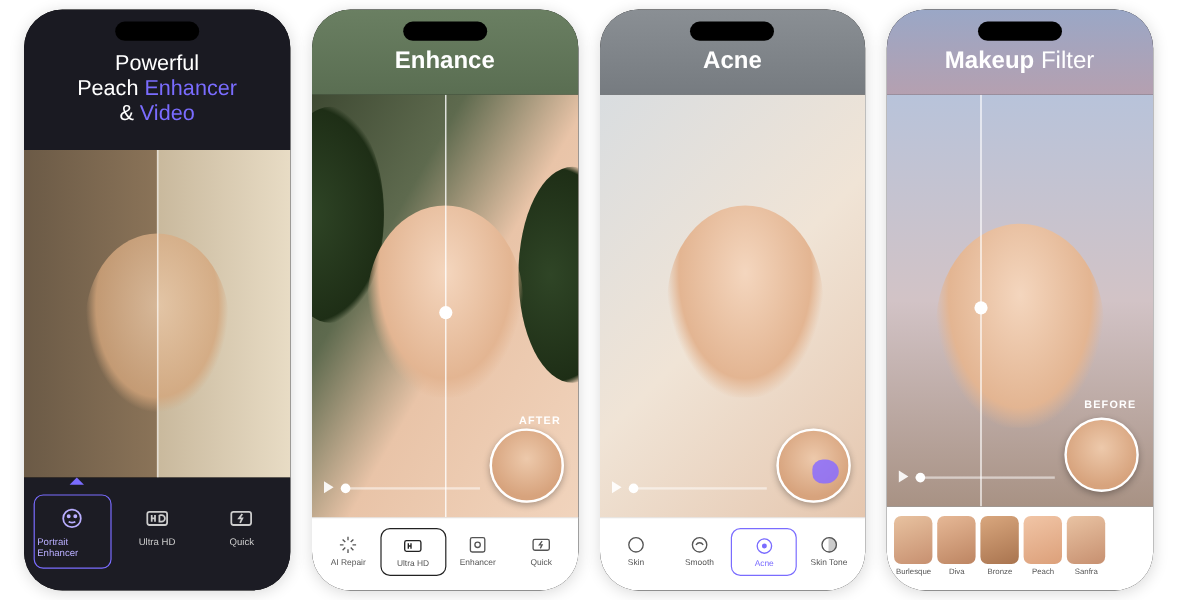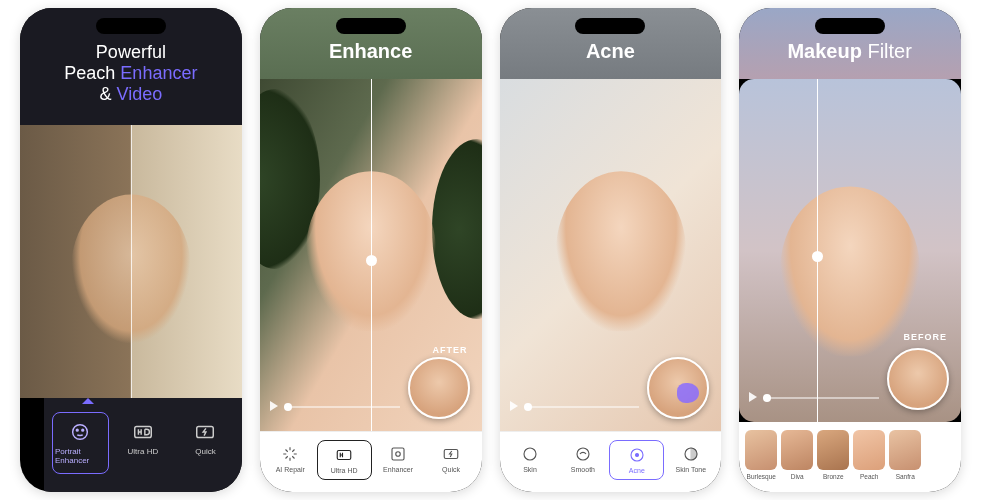--- a/index.html
+++ b/index.html
@@ -60,21 +60,20 @@
     border-radius: 50% 50% 45% 45%;
     opacity:0.8;
   }
   .p1-bottom {
     background: #1c1c24;
     padding: 14px 8px 18px;
     display: flex;
     gap: 6px;
     justify-content: center;
     position:relative;
-    margin-left:24px;
   }
   .p1-bottom::before {
     content:"";
     position:absolute; top:-6px; left:38px;
     border:6px solid transparent;
     border-bottom-color:#7a6cff;
   }
   .mode {
     flex:1;
     display:flex; flex-direction:column; align-items:center; gap:4px;
@@ -99,21 +98,21 @@
   .p4-head .big, .p4-head .small { display:inline; }
   .p4-head .big { font-weight:700; }
   .p4-head .lighter { font-weight:300; font-size:20px; }
   .photo {
     flex:1;
     position:relative;
     overflow:hidden;
   }
   .photo2 { background: linear-gradient(120deg, #3f4a33 0%, #5e6a4e 30%, #e9c4a8 55%, #f1d4bd 100%); }
   .photo3 { background: linear-gradient(135deg, #d9dde0 0%, #f0e4d6 50%, #e5c6ae 100%); }
-  .photo4 { background: linear-gradient(180deg, #b8c3da 0%, #d2c3c6 50%, #a89284 100%); border-radius: 15px; }
+  .photo4 { background: linear-gradient(180deg, #b8c3da 0%, #d2c3c6 50%, #a89284 100%); }
   .leaf {
     position:absolute; width:90px; height:180px;
     background: radial-gradient(ellipse at 30% 50%, #2f4526 0%, #1e2e16 70%, transparent 75%);
     border-radius:50%;
   }
   .photo-face {
     position:absolute; left:50%; top:48%; transform:translate(-50%,-48%);
     width:130px; height:160px;
     background: radial-gradient(ellipse at 50% 35%, #f4d6be 0%, #e3b592 60%, transparent 72%);
     border-radius:50% 50% 45% 45%;

